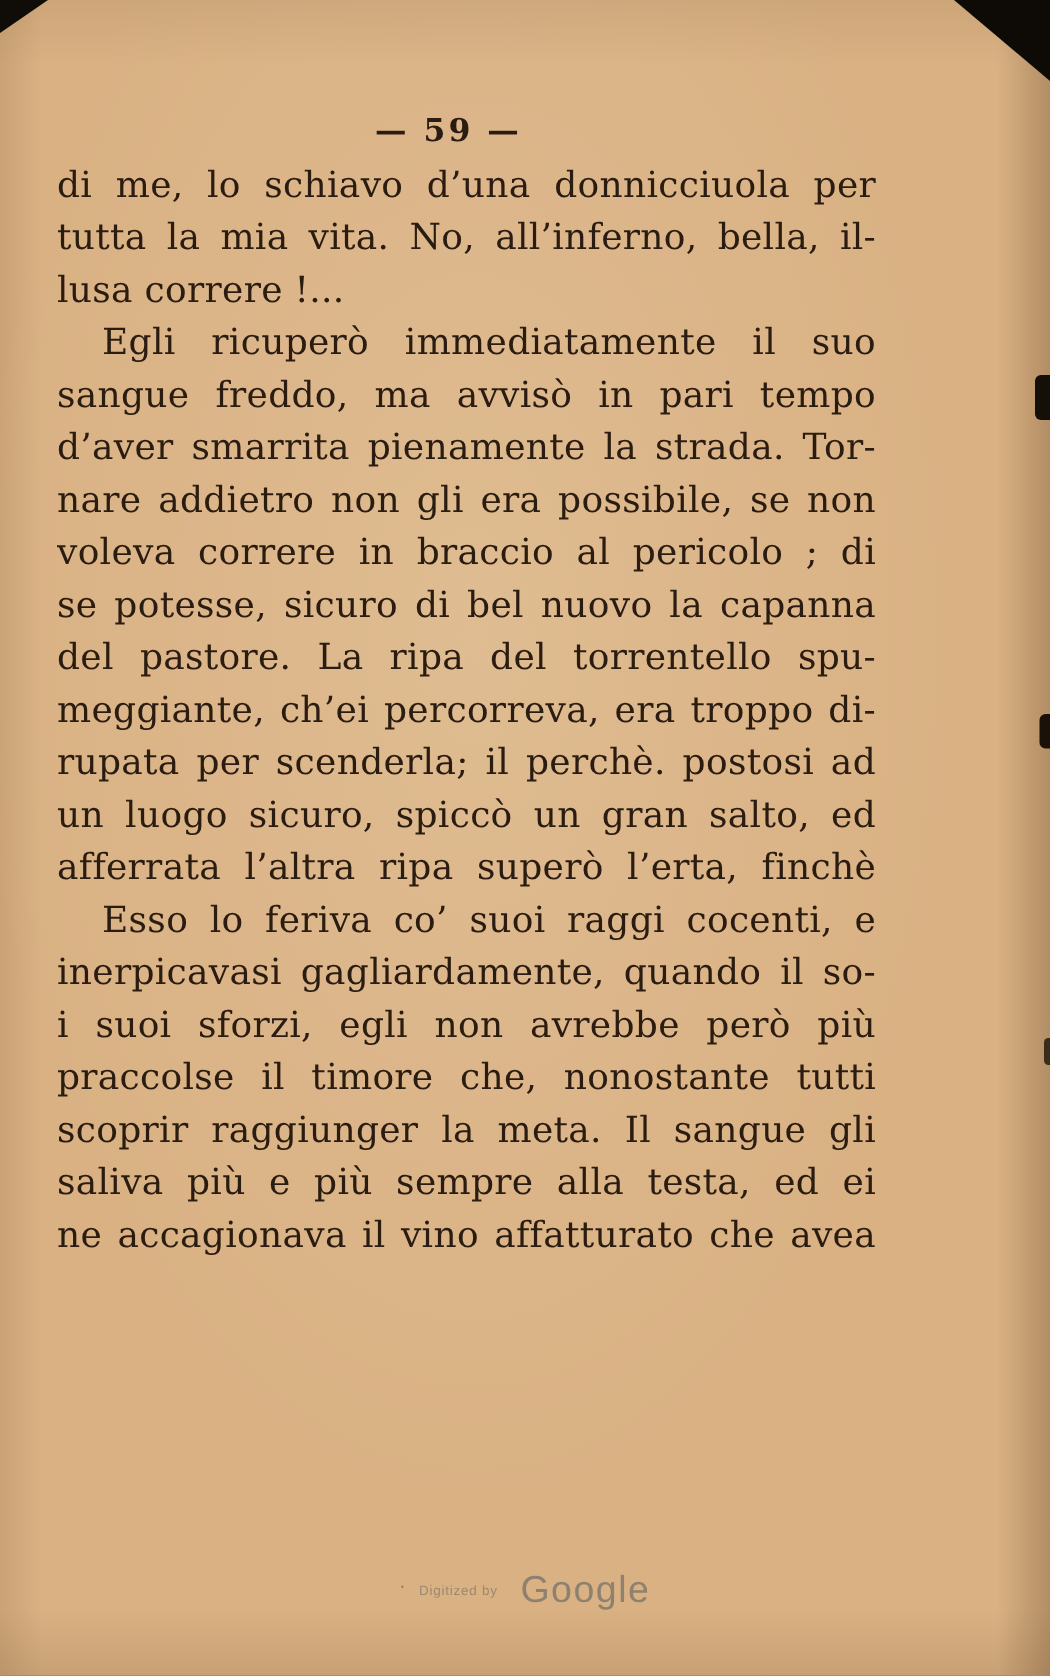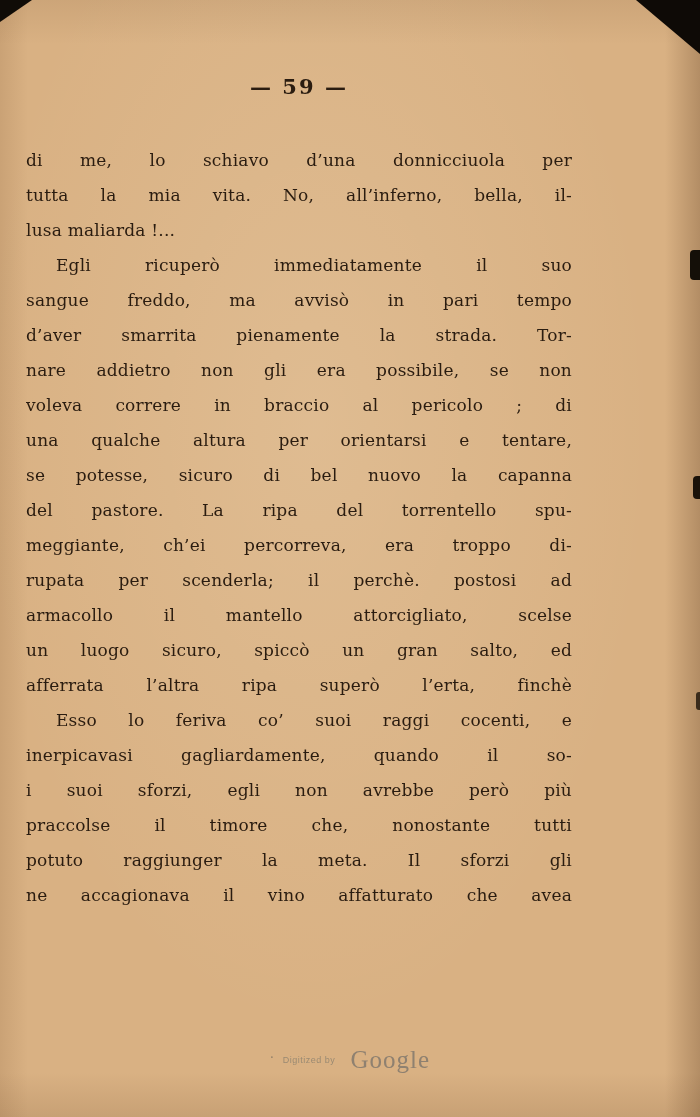--- a/index.html
+++ b/index.html
@@ -31,27 +31,26 @@
     left: 26px;
     width: 546px;
     text-align: center;
     font-size: 21px;
     font-weight: bold;
     letter-spacing: 2px;
   }
   .text-block {
     position: absolute;
     top: 106px;
-    left: 26px;
+    left: 38px;
     width: 546px;
-    font-size: 17px;
+    font-size: 24px;
     line-height: 35px;
     font-weight: 500;
     letter-spacing: 0.2px;
-    margin-top: 37px;
   }
   .line {
     text-align: justify;
     text-align-last: justify;
     height: 35px;
     overflow: hidden;
   }
   .line.para-end {
     text-align-last: left;
   }
@@ -112,21 +111,21 @@
   }
   .watermark .digitized {
     font-family: "Liberation Sans", "DejaVu Sans", sans-serif;
     font-size: 9px;
     color: #9a8a72;
     letter-spacing: 0.5px;
     vertical-align: 5px;
     margin-right: 10px;
   }
   .watermark .google {
-    font-family: Liberation Serif, serif;
+    font-family: Liberation Sans, sans-serif;
     font-size: 25px;
     color: #8f8170;
     letter-spacing: 1px;
   }
 </style>
 </head>
 <body>
 
 <div class="page">
 
@@ -136,39 +135,38 @@
   <div class="corner-tr"></div>
   <div class="edge-mark-1"></div>
   <div class="edge-mark-2"></div>
   <div class="edge-mark-3"></div>
 
   <div class="page-number">— 59 —</div>
 
   <div class="text-block">
     <div class="line">di me, lo schiavo d’una donnicciuola per</div>
     <div class="line">tutta la mia vita. No, all’inferno, bella, il-</div>
-    <div class="line para-end">lusa maliarda !...</div>
+    <div class="line para-end">lusa correre !...</div>
     <div class="line indent">Egli ricuperò immediatamente il suo</div>
     <div class="line">sangue freddo, ma avvisò in pari tempo</div>
     <div class="line">d’aver smarrita pienamente la strada. Tor-</div>
     <div class="line">nare addietro non gli era possibile, se non</div>
     <div class="line">voleva correre in braccio al pericolo ; di</div>
-    <div class="line">una qualche altura per orientarsi e tentare,</div>
     <div class="line">se potesse, sicuro di bel nuovo la capanna</div>
     <div class="line">del pastore. La ripa del torrentello spu-</div>
     <div class="line">meggiante, ch’ei percorreva, era troppo di-</div>
     <div class="line">rupata per scenderla; il perchè. postosi ad</div>
-    <div class="line">armacollo il mantello attorcigliato, scelse</div>
     <div class="line">un luogo sicuro, spiccò un gran salto, ed</div>
     <div class="line">afferrata l’altra ripa superò l’erta, finchè</div>
     <div class="line indent">Esso lo feriva co’ suoi raggi cocenti, e</div>
     <div class="line">inerpicavasi gagliardamente, quando il so-</div>
     <div class="line">i suoi sforzi, egli non avrebbe però più</div>
     <div class="line">praccolse il timore che, nonostante tutti</div>
-    <div class="line">potuto raggiunger la meta. Il sforzi gli</div>
+    <div class="line">scoprir raggiunger la meta. Il sangue gli</div>
+    <div class="line">saliva più e più sempre alla testa, ed ei</div>
     <div class="line">ne accagionava il vino affatturato che avea</div>
   </div>
 
   <div class="watermark">
     <span class="dot">·</span>
     <span class="digitized">Digitized by</span>
     <span class="google">Google</span>
   </div>
 
 </div>

